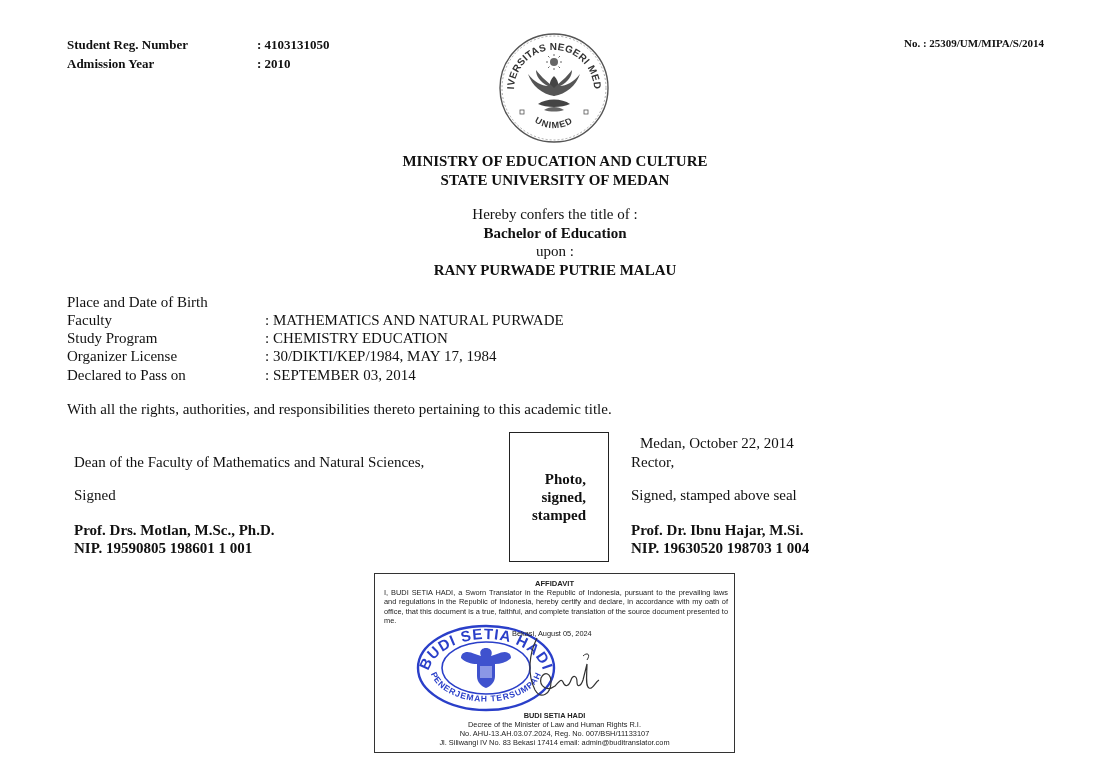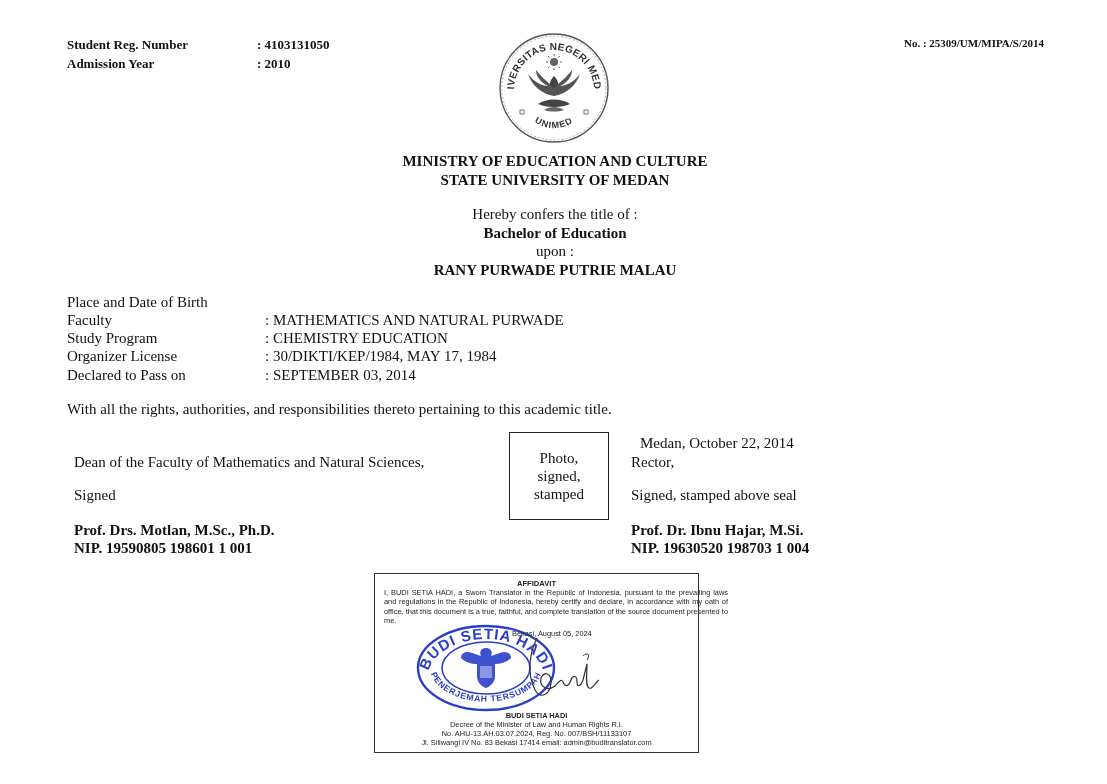--- a/index.html
+++ b/index.html
@@ -14,24 +14,24 @@
 
   .docno { right: 63px; top: 37px; font-weight: bold; font-size: 11px; }
 
   .logo { left: 498px; top: 32px; width: 112px; height: 112px; }
 
   .center-block { left: 0; width: 1110px; text-align: center; }
 
   .info-row { position: absolute; left: 67px; display: flex; font-size: 15px; line-height: 18px; gap: 8px; }
   .info-row .lbl { width: 190px; }
 
-  .photo-box { left: 509px; top: 432px; width: 100px; height: 88px; border: 1px solid #222;
-    display: flex; align-items: center; justify-content: center; text-align: center; font-size: 15px; line-height: 18px; }
+  .photo-box { left: 509px; top: 432px; width: 100px; height: 130px; border: 1px solid #222;
+    display: flex; align-items: center; justify-content: center; text-align: right; font-size: 15px; line-height: 18px; font-weight: bold; }
 
-  .affidavit { left: 374px; top: 573px; width: 325px; height: 180px; border: 1.5px solid #333;
+  .affidavit { left: 374px; top: 573px; width: 361px; height: 180px; border: 1.5px solid #333;
     font-family: "Liberation Sans", sans-serif; font-size: 7.4px; line-height: 9.3px; color: #222; padding-left: 47px; }
   .aff-title { position: absolute; top: 5px; left: 0; width: 100%; text-align: center; font-weight: bold; font-size: 7.6px; }
   .aff-body { position: absolute; top: 14px; left: 9px; width: 344px; text-align: justify; }
   .aff-place { position: absolute; top: 55px; left: 137px; }
   .aff-name { position: absolute; top: 137px; left: 0; width: 100%; text-align: center; font-weight: bold; }
   .aff-line { position: absolute; left: 0; width: 100%; text-align: center; }
   .stamp { position: absolute; left: 40px; top: 48px; width: 142px; height: 90px; }
   .signature { position: absolute; left: 150px; top: 60px; width: 80px; height: 72px; }
 </style>
 </head>

